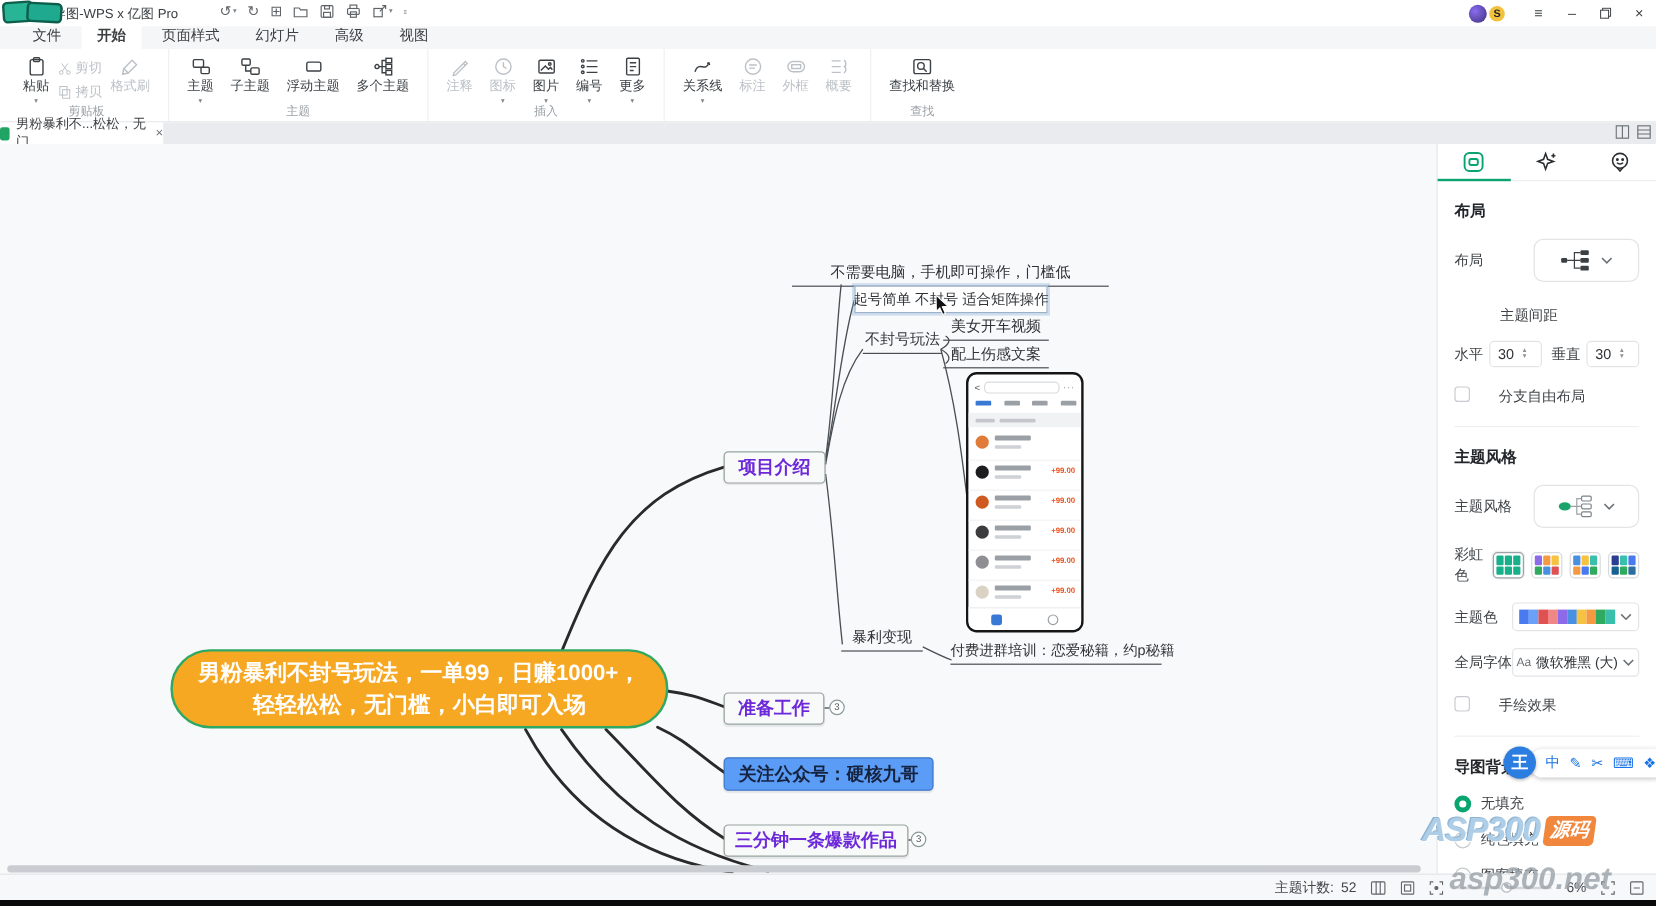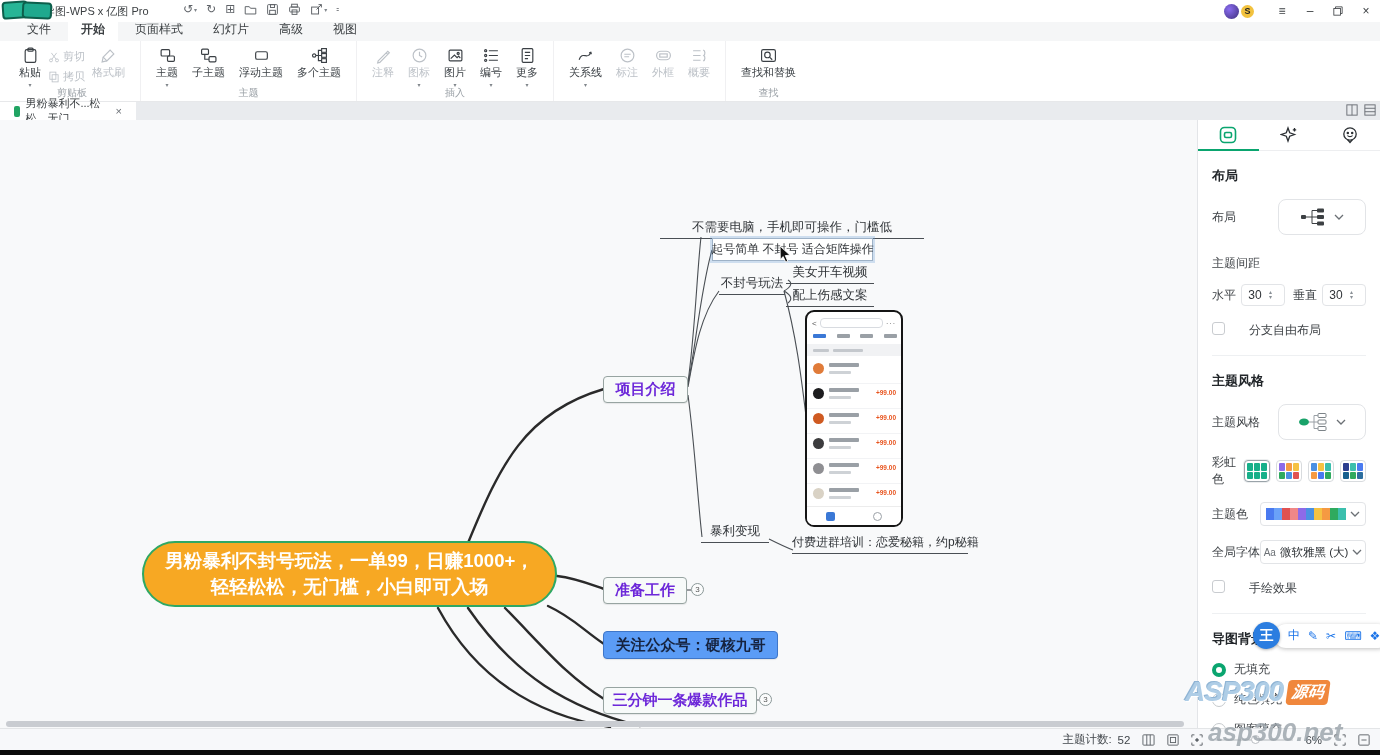--- a/index.html
+++ b/index.html
@@ -32,21 +32,21 @@
   .glabel{position:absolute;bottom:1px;left:0;right:0;text-align:center;font-size:10px;color:#9aa0a6;}
   .rbtn{display:flex;flex-direction:column;align-items:center;gap:2px;padding:1px 7px;font-size:11px;color:#3b4045;line-height:12px;}
   .rbtn .caret7{margin-top:-1px;}
   .rbtn.dis{color:#bcc1c7;}
   .rbtn svg,.rsm svg{stroke:currentColor;fill:none;stroke-width:1.1;}
   .clipcol{display:flex;flex-direction:column;gap:5px;justify-content:center;margin-top:3px;}
   .rsm{display:flex;align-items:center;gap:3px;font-size:11px;color:#bcc1c7;}
 
   
   .tabbar{position:absolute;left:0;top:102px;width:1380px;height:18px;background:#e9ebee;border-bottom:1px solid #dddfe3;}
-  .doctab{position:absolute;left:0;top:0;height:18px;width:136px;background:#fff;display:flex;align-items:center;gap:5px;padding:0 14px;box-sizing:border-box;font-size:11px;color:#3c4043;justify-content:space-between;}
+  .doctab{position:absolute;left:0;top:0;height:18px;width:136px;background:#fff;display:flex;align-items:center;gap:5px;padding:0 0;box-sizing:border-box;font-size:11px;color:#3c4043;justify-content:space-between;}
   .docicon{width:9px;height:11px;background:#21a463;border-radius:2px;}
   .tabclose{margin-left:auto;color:#6a6f75;font-size:11px;}
   .tbar-right{position:absolute;right:4px;top:2px;display:flex;gap:6px;color:#6a6f75;}
   .tbar-right svg{stroke:#6a6f75;fill:none;stroke-width:1.1;}
 
   
   .canvas{position:absolute;left:0;top:120px;width:1197px;height:608px;background:#f8f9fa;overflow:hidden;}
   .links{position:absolute;left:0;top:0;}
   .mnode{position:absolute;background:#f7faf9;border:1.4px solid #97a4a1;border-radius:4px;display:flex;align-items:center;justify-content:center;font-weight:bold;font-size:15px;color:#6d28d9;box-sizing:border-box;box-shadow:0 1px 1px rgba(0,0,0,.08);}
   .central{position:absolute;left:142px;top:421px;width:415px;height:66px;background:#f7a823;border:2.5px solid #2fa864;border-radius:34px;display:flex;flex-direction:column;align-items:center;justify-content:center;color:#fff;font-weight:bold;font-size:18.5px;line-height:26px;box-sizing:border-box;text-align:center;}
@@ -541,21 +541,21 @@
               <rect x="17" y="8" width="7" height="4" rx="1"></rect>
               <rect x="17" y="14.5" width="7" height="4" rx="1"></rect>
               <path d="M6 10 H12 M12 10 V3.5 H17 M12 10 H17 M12 10 V16.5 H17" stroke="#3c4043" fill="none"></path>
             </svg>
           <svg class="chev" width="10" height="6" viewBox="0 0 10 6">
               <path d="M1 1 L5 5 L9 1"></path>
             </svg>
         </span>
       </div>
 
-      <div class="sb-h" style="font-weight:normal;font-size:12px;color:#3f4347;margin-top:20px;">主题间距</div>
+      <div class="sb-h" style="font-weight:normal;font-size:12px;color:#3f4347;margin-top:20px;margin-left:38px;">主题间距</div>
 
       <div class="sb-row" style="margin-top:12px;">
         <span class="spinner">
           <span class="sb-label">水平</span>
           <span class="spinbox">
             <input value="30" style="">
             <span class="steppers">
                 <span>▴</span>
                 <span>▾</span>
               </span>

